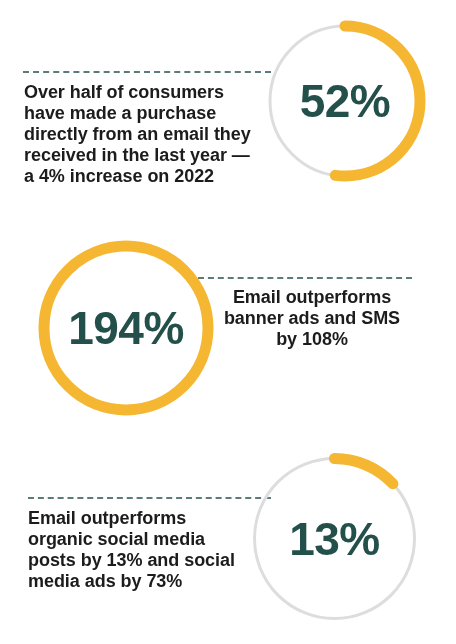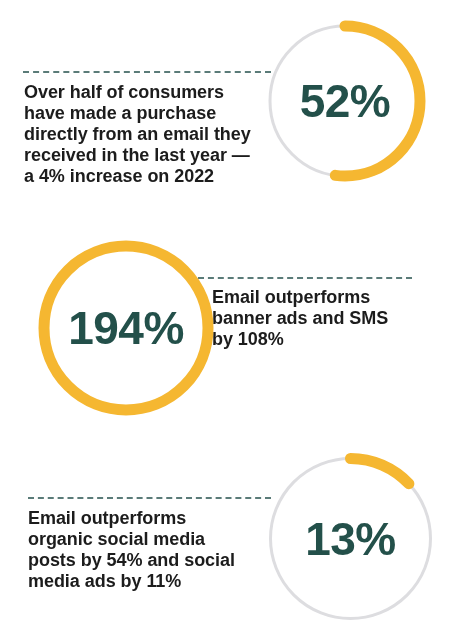--- a/index.html
+++ b/index.html
@@ -64,36 +64,36 @@
   
   .caption {
     position: absolute;
     color: #1c1c1c;
     font-size: 18px;
     line-height: 21px;
     font-weight: bold;
     letter-spacing: -0.05px;
   }
   .caption.align-left  { text-align: left; }
-  .caption.align-right { text-align: left; }
+  .caption.align-right { text-align: center; }
 
   
   #donut-52 { left: 264px; top: 20px; width: 162px; height: 162px; text-align: right; }
   #donut-52 .donut-value { font-size: 46px; }
   #dash-1   { left: 23px;  top: 71px;  width: 248px; }
   #caption-1{ left: 24px;  top: 82px;  width: 230px; }
 
   
   #donut-108 { left: 38px; top: 240px; width: 176px; height: 176px; }
   #donut-108 .donut-value { font-size: 46px; }
   #dash-2    { left: 198px; top: 277px; width: 214px; }
   #caption-2 { left: 212px; top: 287px; width: 200px; }
 
   
-  #donut-13 { left: 264px; top: 452px; width: 173px; height: 173px; }
+  #donut-13 { left: 248px; top: 452px; width: 173px; height: 173px; }
   #donut-13 .donut-value { font-size: 46px; }
   #dash-3   { left: 28px;  top: 497px; width: 243px; }
   #caption-3{ left: 28px;  top: 508px; width: 215px; }
 </style>
 </head>
 <body>
 
 <div class="stat-block">
 
   <div class="dash-line" id="dash-1"></div>
@@ -123,21 +123,21 @@
     </svg>
     <div class="donut-value">194%</div>
   </div>
 
 </div>
 
 <div class="stat-block">
 
   <div class="dash-line" id="dash-3"></div>
 
-  <div class="caption align-left" id="caption-3">Email outperforms organic social media posts by 54% and social media ads by 11%</div>
+  <div class="caption align-left" id="caption-3">Email outperforms organic social media posts by 13% and social media ads by 73%</div>
 
   <div class="donut" id="donut-13">
     <svg viewBox="0 0 173 173" width="173" height="173" aria-hidden="true">
       <circle class="donut-track" cx="86.5" cy="86.5" r="80" stroke-width="3"></circle>
       <circle class="donut-arc" cx="86.5" cy="86.5" r="80" stroke="#f5b731" stroke-width="11" stroke-dasharray="65.35 437.32" stroke-dashoffset="0" transform="rotate(-90 86.5 86.5)"></circle>
     </svg>
     <div class="donut-value">13%</div>
   </div>
 
 </div>

